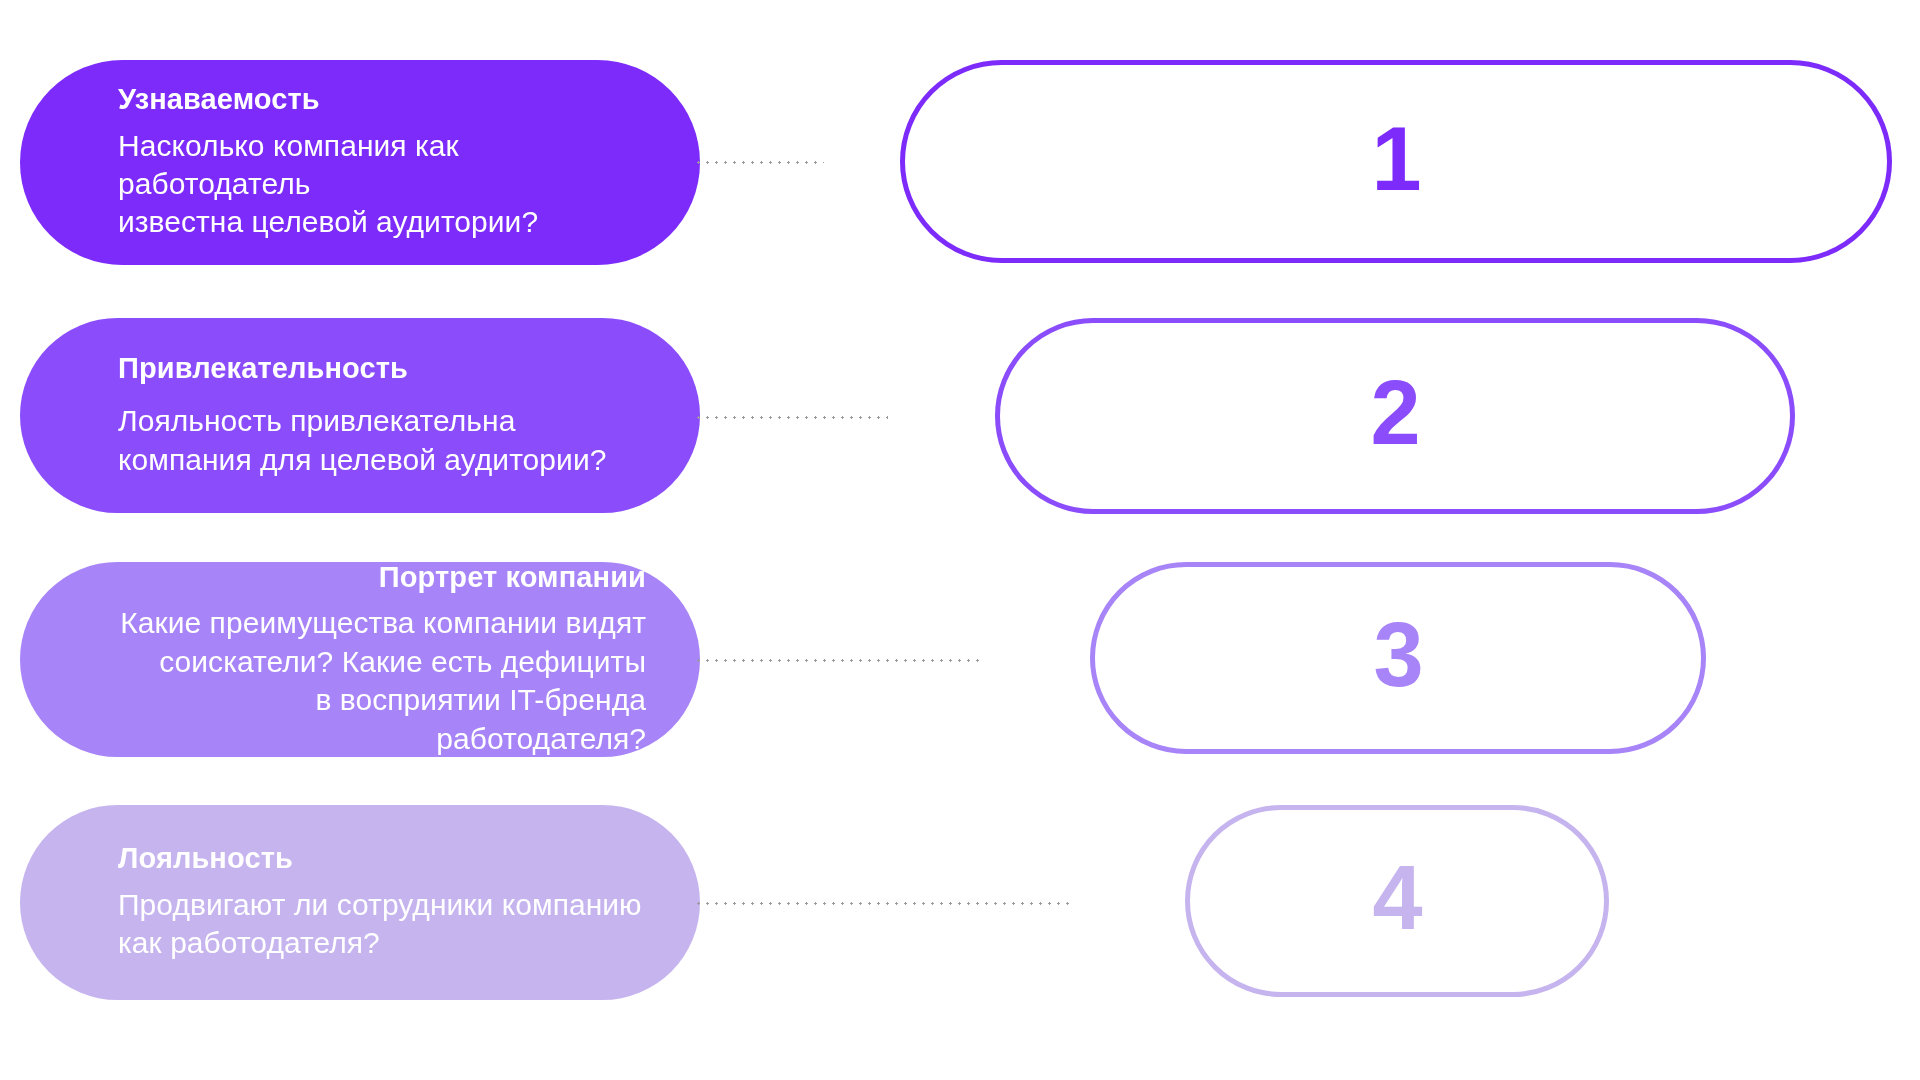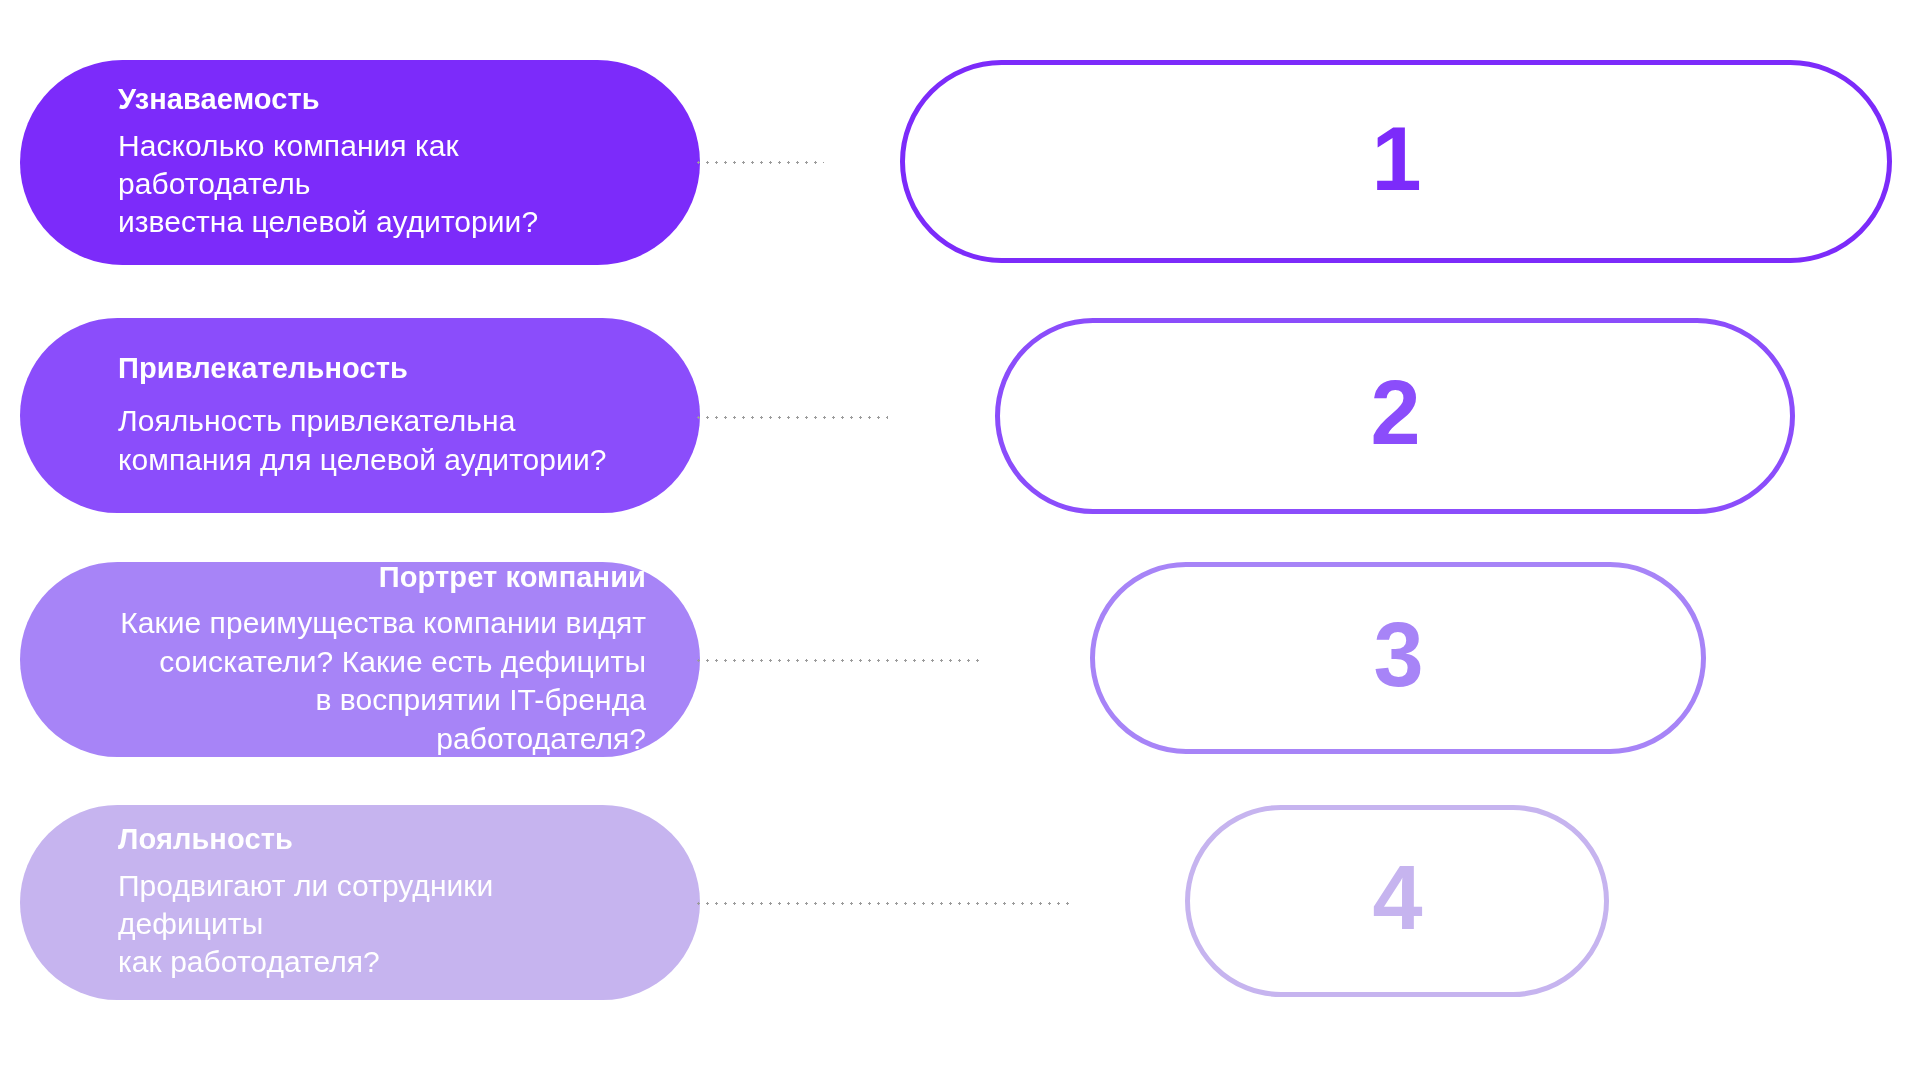--- a/index.html
+++ b/index.html
@@ -141,21 +141,21 @@
     </div>
     <div class="connector" style="background-image: radial-gradient(circle, rgb(155, 155, 155) 1.1px, rgba(0, 0, 0, 0) 1.3px);"></div>
     <div class="num-box" style="border-color: rgb(167, 132, 247);">
       <span class="num-label" style="color: rgb(167, 132, 247);">3</span>
     </div>
   </div>
 
   <div class="row row-4">
     <div class="info-card" style="background-color: rgb(198, 180, 239);">
       <div class="card-title">Лояльность</div>
-      <div class="card-desc">Продвигают ли сотрудники дефициты
+      <div class="card-desc">Продвигают ли сотрудники компанию
 как работодателя?</div>
     </div>
     <div class="connector" style="background-image: radial-gradient(circle, rgb(155, 155, 155) 1.1px, rgba(0, 0, 0, 0) 1.3px);"></div>
     <div class="num-box" style="border-color: rgb(198, 180, 239);">
       <span class="num-label" style="color: rgb(198, 180, 239);">4</span>
     </div>
   </div>
 
 </div>
 

